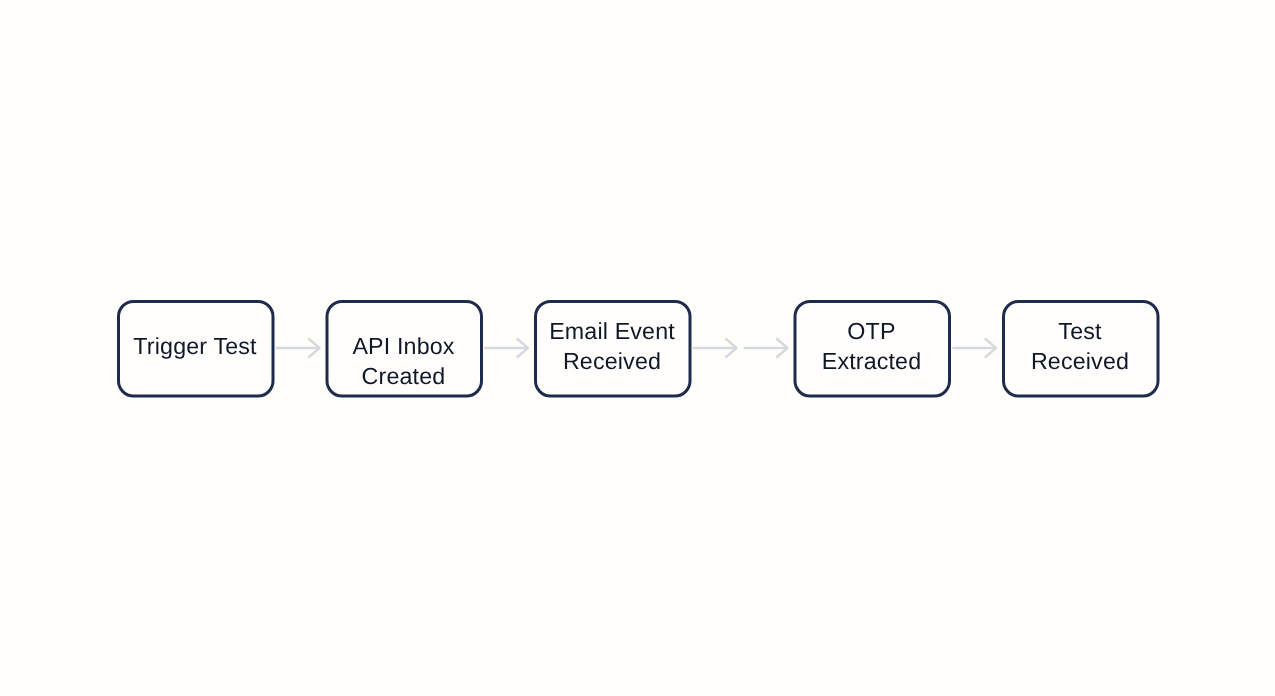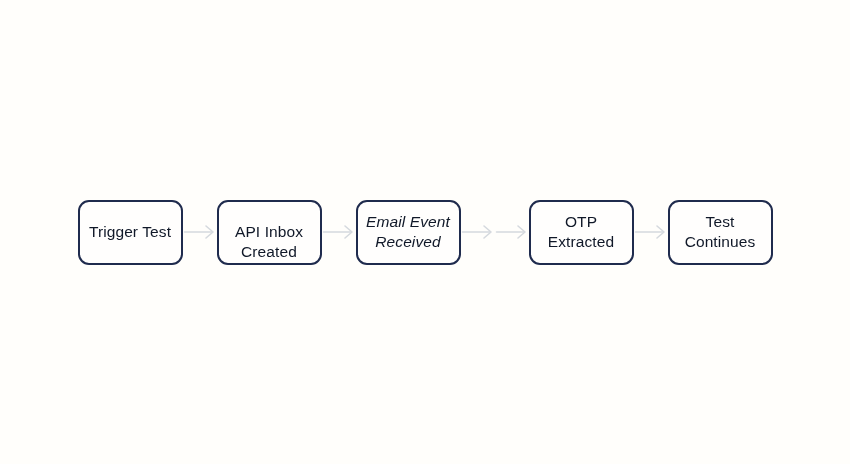--- a/index.html
+++ b/index.html
@@ -69,21 +69,21 @@
   <div class="node" style="background: rgb(255, 254, 253); align-items: flex-end;">
     <span class="node-label">API Inbox
 Created</span>
   </div>
 
   <svg class="arrow" width="34" height="18" viewBox="0 0 34 18" aria-hidden="true">
     <line x1="1.5" y1="9" x2="29" y2="9"></line>
     <polyline points="23,3 30,9 23,15"></polyline>
   </svg>
 
-  <div class="node" style="background: rgb(255, 254, 253); font-style: italic;">
+  <div class="node" style="background: rgb(255, 254, 253);">
     <span class="node-label">Email Event
 Received</span>
   </div>
 
   <svg class="arrow" width="34" height="18" viewBox="0 0 34 18" aria-hidden="true">
     <line x1="1.5" y1="9" x2="29" y2="9"></line>
     <polyline points="23,3 30,9 23,15"></polyline>
   </svg>
 
 
@@ -97,16 +97,16 @@
 Extracted</span>
   </div>
 
   <svg class="arrow" width="34" height="18" viewBox="0 0 34 18" aria-hidden="true">
     <line x1="1.5" y1="9" x2="29" y2="9"></line>
     <polyline points="23,3 30,9 23,15"></polyline>
   </svg>
 
   <div class="node" style="background: rgb(255, 254, 253);">
     <span class="node-label">Test
-Continues</span>
+Received</span>
   </div>
 </div>
 </div>
 
 </body></html>

